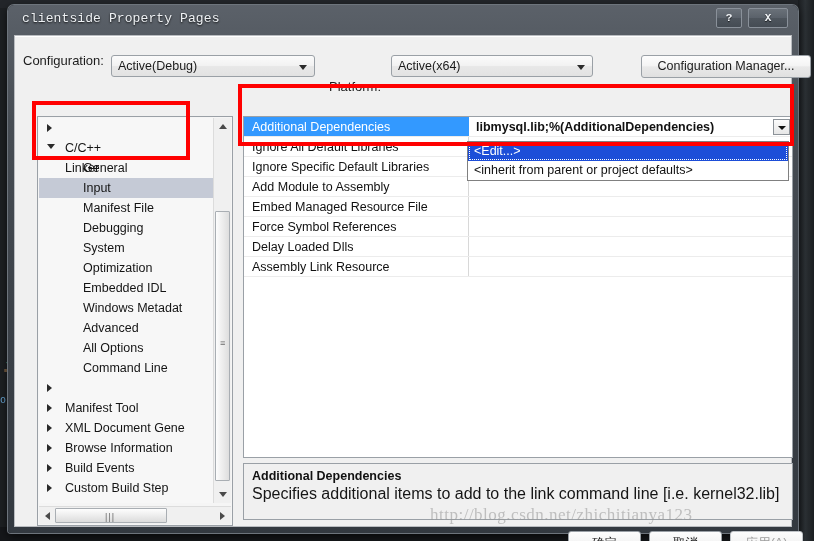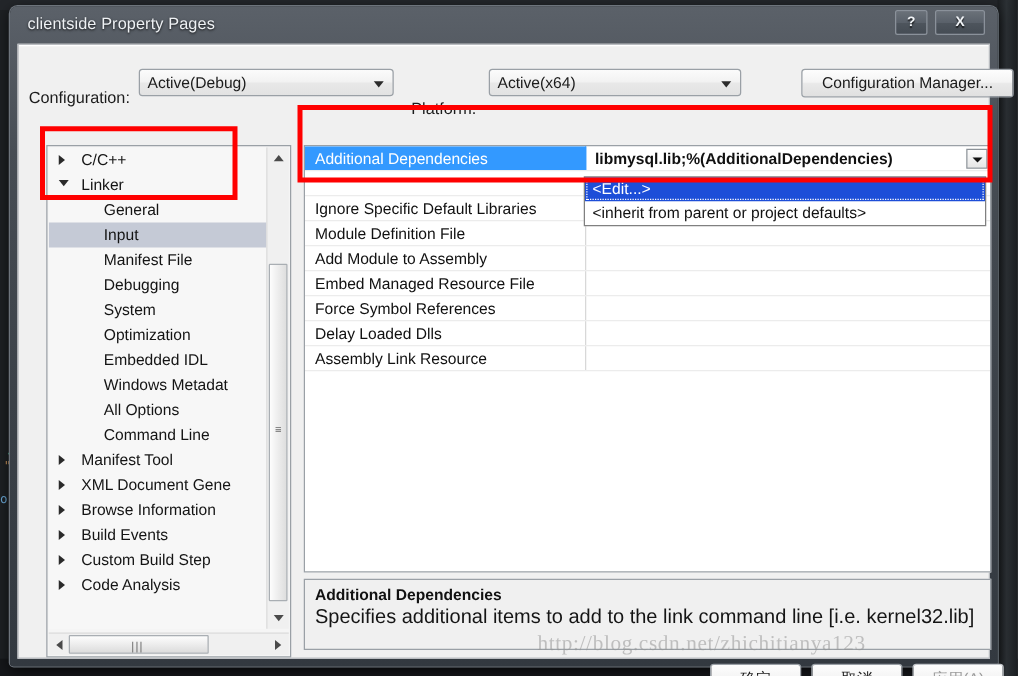--- a/index.html
+++ b/index.html
@@ -46,20 +46,21 @@
     width: 790px; height: 528px;
     border-radius: 6px 6px 3px 3px;
     background: linear-gradient(to bottom, #5b6169 0%, #474d54 22%, #3b4148 60%, #333940 100%);
     box-shadow: 0 0 0 1px #6d747c, 0 3px 10px rgba(0,0,0,.75);
     box-sizing: border-box;
     padding: 0;
   }
   #titlebar {
     position: relative;
     height: 30px;
+    font-family: Liberation Mono, monospace;
   }
   #title-text {
     position: absolute;
     left: 14px; top: 6px;
     font-size: 13px;
     color: #eef1f4;
     text-shadow: 0 1px 2px rgba(0,0,0,.85);
     letter-spacing: .1px;
   }
   .win-btn {
@@ -175,21 +176,21 @@
     border-top: 4px solid transparent;
     border-bottom: 4px solid transparent;
     border-left: 5px solid #2a2a2a;
   }
   .tw.expanded {
     border-left: 4px solid transparent;
     border-right: 4px solid transparent;
     border-top: 5px solid #2a2a2a;
   }
   .ti-label { position: absolute; top: 0; }
-  .lvl1 .ti-label { left: 26px; }
+  .lvl1 .ti-label { left: 26px; margin-top: 20px; }
   .lvl2 .ti-label { left: 44px; }
 
   
   #tree-vscroll {
     position: absolute;
     right: 1px; top: 1px;
     width: 17px; height: 385px;
     background: #f0f0f0;
     border-left: 1px solid #dcdcdc;
   }
@@ -360,21 +361,21 @@
 <div id="dialog">
 
   <div id="titlebar">
     <div id="title-text">clientside Property Pages</div>
     <div class="win-btn" id="btn-help">?</div>
     <div class="win-btn" id="btn-close">X</div>
   </div>
 
   <div id="client">
 
-    <div class="lbl" style="left:8px; top:34px;">Configuration:</div>
+    <div class="lbl" style="left:8px; top:17px;">Configuration:</div>
     <div class="combo" style="left:96px; top:19px; width:204px;">
       <span>Active(Debug)</span>
       <span class="arrow"></span>
     </div>
 
     <div class="lbl" style="left:314px; top:23px;margin-top:20px;">Platform:</div>
     <div class="combo" style="left:376px; top:19px; width:202px;">
       <span>Active(x64)</span>
       <span class="arrow"></span>
     </div>
@@ -409,20 +410,23 @@
           <div class="tree-item lvl2">
             <span class="ti-label">Optimization</span>
           </div>
           <div class="tree-item lvl2">
             <span class="ti-label">Embedded IDL</span>
           </div>
           <div class="tree-item lvl2">
             <span class="ti-label">Windows Metadat</span>
           </div>
           <div class="tree-item lvl2">
+            <span class="ti-label">Advanced</span>
+          </div>
+          <div class="tree-item lvl2">
             <span class="ti-label">All Options</span>
           </div>
           <div class="tree-item lvl2">
             <span class="ti-label">Command Line</span>
           </div>
           <div class="tree-item lvl1">
             <span class="tw collapsed"></span>
             <span class="ti-label">Manifest Tool</span>
           </div>
           <div class="tree-item lvl1">
@@ -466,28 +470,25 @@
 
     <div id="grid">
         <div class="grow">
           <div class="gname sel">Additional Dependencies</div>
           <div class="gval bold">libmysql.lib;%(AdditionalDependencies)</div>
           <div id="grid-dropbtn">
             <span class="arrow"></span>
           </div>
         </div>
         <div class="grow">
+          <div class="gname">Ignore All Default Libraries</div>
           <div class="gval"></div>
         </div>
         <div class="grow">
           <div class="gname">Ignore Specific Default Libraries</div>
-          <div class="gval"></div>
-        </div>
-        <div class="grow">
-          <div class="gname">Module Definition File</div>
           <div class="gval"></div>
         </div>
         <div class="grow">
           <div class="gname">Add Module to Assembly</div>
           <div class="gval"></div>
         </div>
         <div class="grow">
           <div class="gname">Embed Managed Resource File</div>
           <div class="gval"></div>
         </div>

